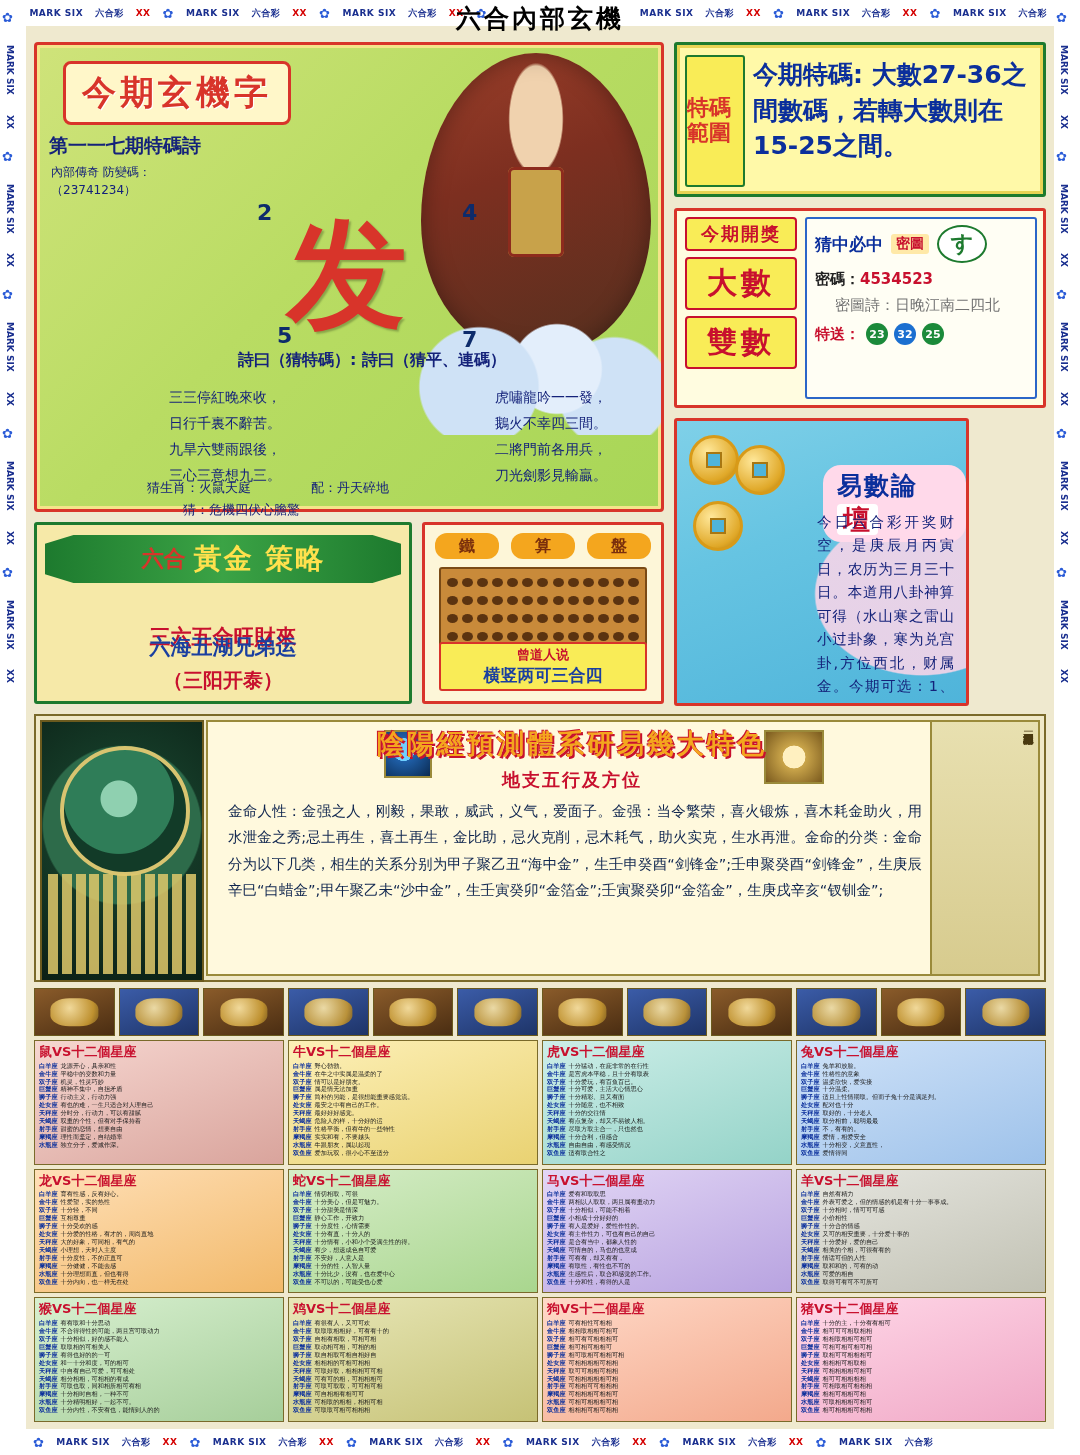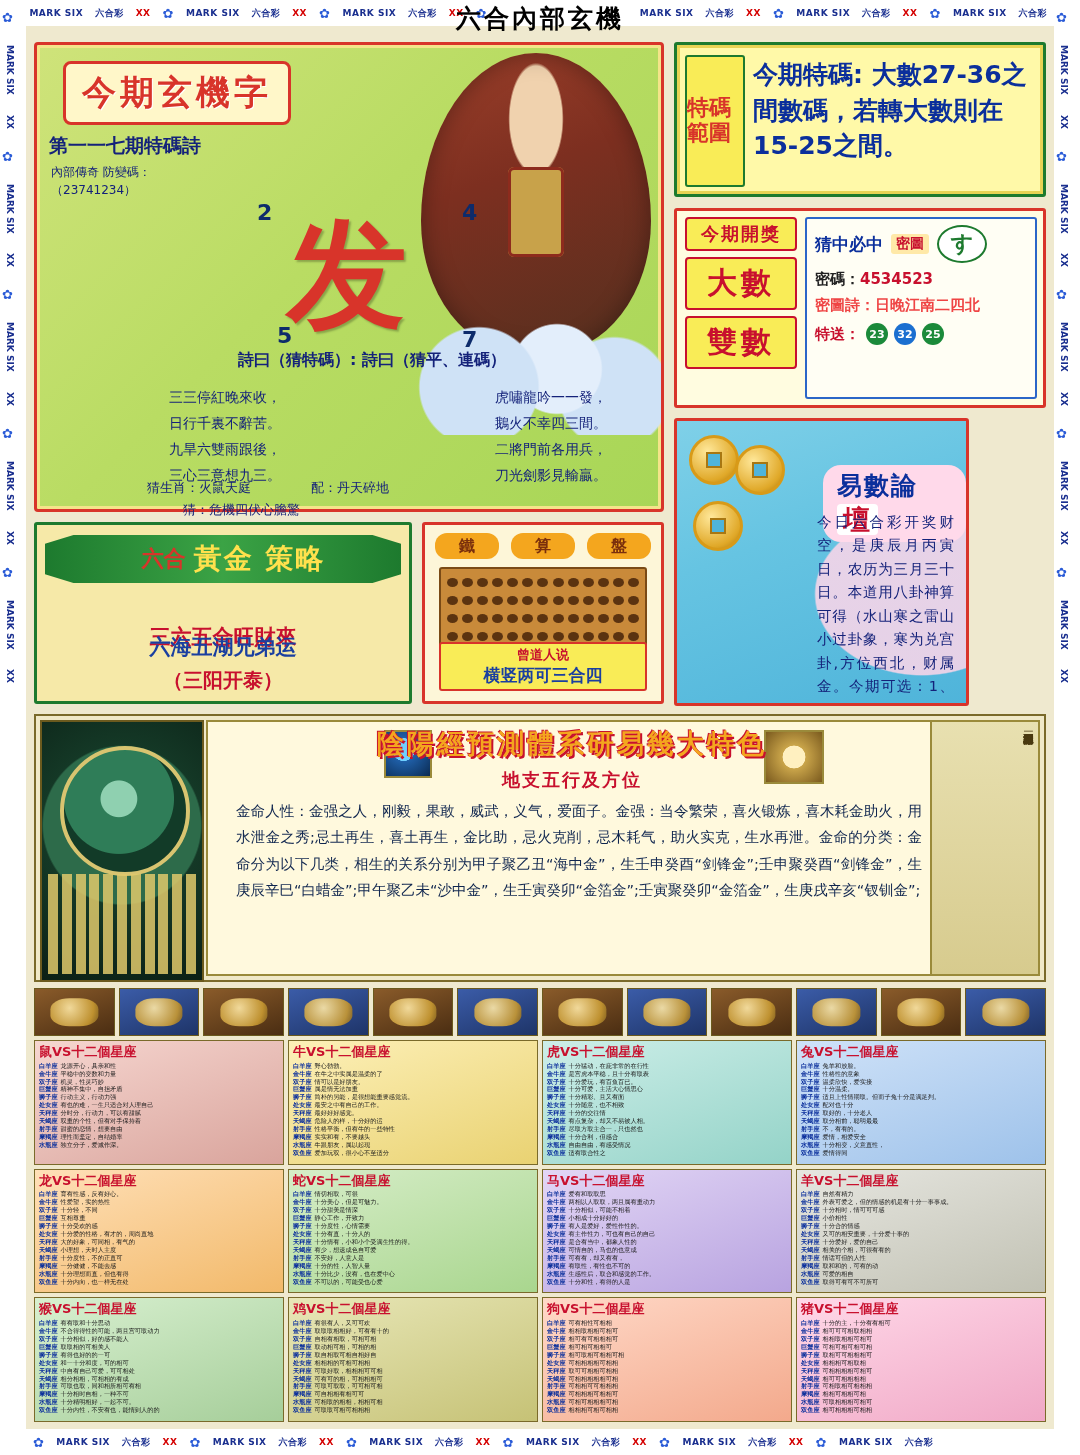--- a/index.html
+++ b/index.html
@@ -155,21 +155,21 @@
   .guess-row{display:flex;align-items:center;gap:8px;}
   .guess-title{font-size:17px;font-weight:bold;color:#0b2f9c;}
   .mitu-tag{font-size:14px;font-weight:bold;color:#c8102e;background:#ffe9a8;padding:1px 5px;border-radius:3px;}
   .mitu-glyph{
     width:46px;height:34px;border:2px solid #1d7a2e;border-radius:50%;
     display:flex;align-items:center;justify-content:center;
     font-size:22px;color:#1d7a2e;font-weight:bold;background:#fff;
   }
   .kv{margin-top:7px;font-size:15px;color:#222;font-weight:bold;}
   .kv b{color:#c8102e;}
-  .poem-line{margin-top:7px;font-size:15px;font-weight:bold;color:#ef4444;}
+  .poem-line{margin-top:7px;font-size:15px;font-weight:normal;color:#737373;margin-left:20px;}
   .balls{margin-top:8px;display:flex;align-items:center;gap:6px;font-size:15px;font-weight:bold;color:#c8102e;}
   .ball{
     width:22px;height:22px;border-radius:50%;color:#fff;font-size:11px;
     display:flex;align-items:center;justify-content:center;font-weight:bold;
   }
 
   
   #p-forum{
     left:648px;top:392px;width:295px;height:288px;
     background:linear-gradient(160deg,#7fd0e8 0%,#66c4e2 40%,#4fb4da 100%);
@@ -276,21 +276,21 @@
   .yin-banner{
     position:absolute;left:0;right:0;top:4px;text-align:center;
     font-size:27px;font-weight:bold;color:#f4a61e;letter-spacing:3px;
     text-shadow:2px 2px 0 #c8102e,-1px -1px 0 #c8102e;
   }
   .yin-sub{
     position:absolute;left:0;right:0;top:46px;text-align:center;
     font-size:18px;font-weight:bold;color:#c8102e;letter-spacing:2px;
   }
   .yin-text{
-    position:absolute;left:28px;right:14px;top:76px;
+    position:absolute;left:20px;right:14px;top:76px;
     font-size:14.5px;line-height:1.82;color:#10264f;text-align:justify;
   }
   .yin-right{
     position:absolute;right:4px;top:4px;width:98px;bottom:4px;
     background:linear-gradient(180deg,#e8e0b0,#d7cb8e);
     border:2px solid #9a8a3a;overflow:hidden;
     writing-mode:vertical-rl;text-orientation:upright;
     font-size:10px;line-height:1.25;color:#4b3b12;padding:4px;
   }
   .yin-thumb{

